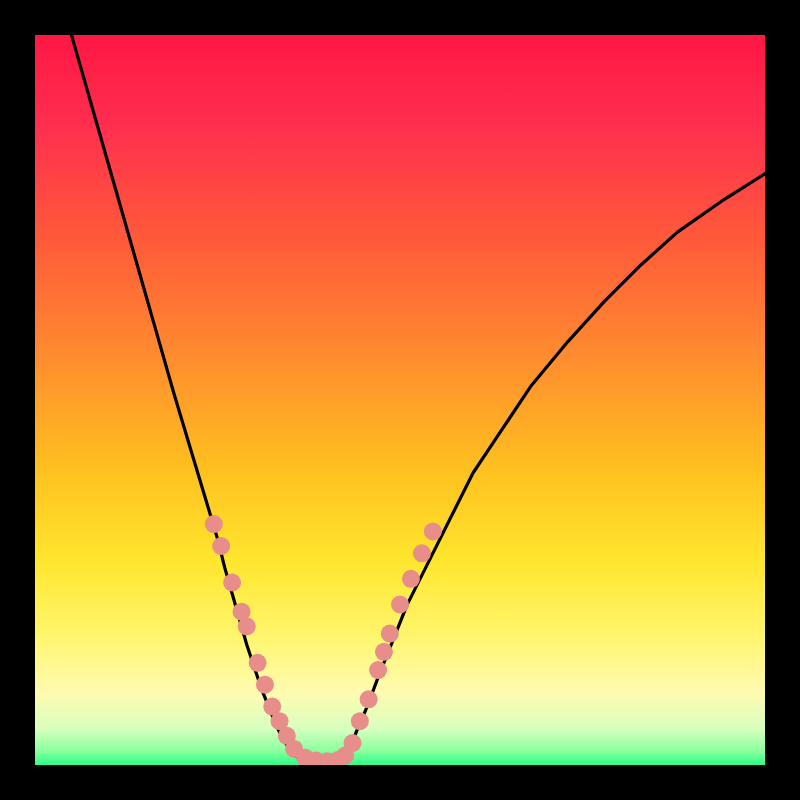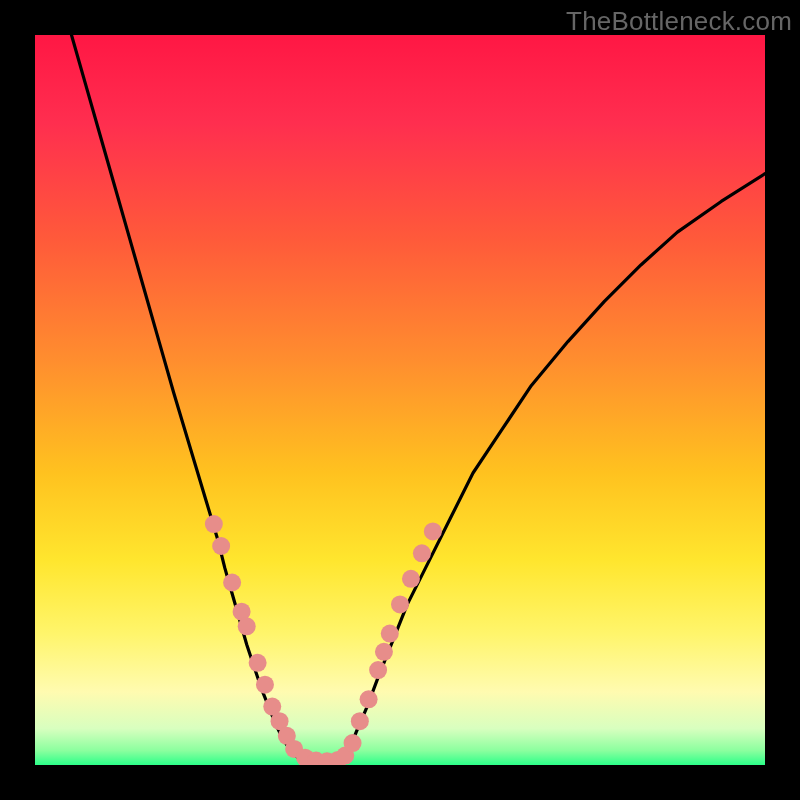--- a/index.html
+++ b/index.html
@@ -92,14 +92,13 @@
           <circle cx="343.10" cy="635.10" r="9" fill="#e78d8a"></circle>
           <circle cx="348.94" cy="616.85" r="9" fill="#e78d8a"></circle>
           <circle cx="354.78" cy="598.60" r="9" fill="#e78d8a"></circle>
           <circle cx="365.00" cy="569.40" r="9" fill="#e78d8a"></circle>
           <circle cx="375.95" cy="543.85" r="9" fill="#e78d8a"></circle>
           <circle cx="386.90" cy="518.30" r="9" fill="#e78d8a"></circle>
           <circle cx="397.85" cy="496.40" r="9" fill="#e78d8a"></circle>
         </g>
     </svg>
   </div>
-  <div class="watermark">TheBottleneck.com</div>
 </div>
 
 </body></html>

